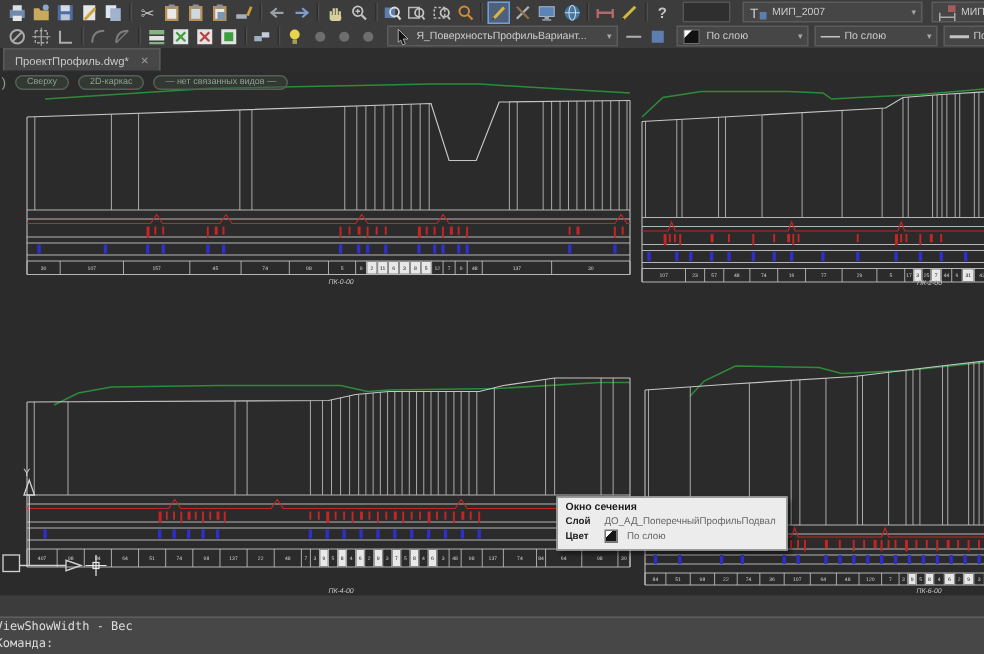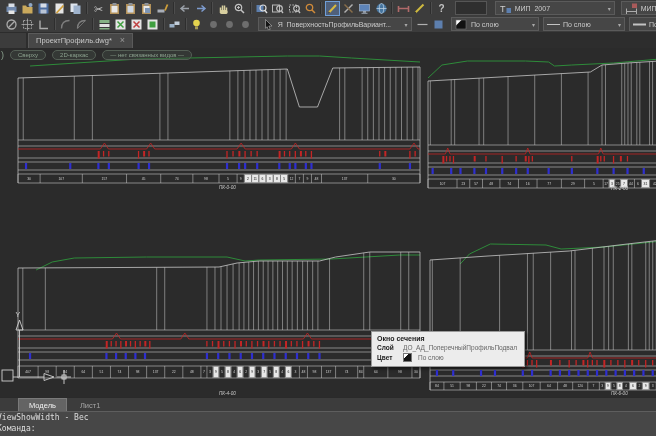--- a/index.html
+++ b/index.html
@@ -18,21 +18,21 @@
   .combo .cval{overflow:hidden;text-overflow:clip;white-space:nowrap;}
   .carrow{margin-left:auto;font-size:6px;color:#a8a8a8;}
   .cicon{display:inline-flex;width:13px;height:13px;flex:0 0 auto;}
   .combo-ts{width:112px;margin-left:8px;}
   .combo-ds{width:96px;margin-left:6px;}
   .combo-layer{width:146px;margin-left:4px;}
   .combo-color{width:80px;margin-left:4px;}
   .combo-lt{width:74px;margin-left:4px;}
   .combo-lw{width:74px;margin-left:4px;}
   
-  .doctabs{position:absolute;top:32px;left:0;right:0;height:16px;background:#2d2d2d;display:flex;align-items:center;padding-left:2px;margin-left:26px;}
+  .doctabs{position:absolute;top:32px;left:0;right:0;height:16px;background:#2d2d2d;display:flex;align-items:flex-start;padding-left:2px;}
   .dtab{height:14px;background:#474747;color:#c9c9c9;font-size:7.5px;display:flex;align-items:center;
         padding:0 7px;gap:8px;border:1px solid #5a5a5a;border-bottom:none;}
   .dtab .x{color:#9a9a9a;font-size:9px;line-height:9px;}
   
   .canvas{position:absolute;top:48px;left:0;width:656px;height:349px;background:#2b2b2b;}
   .canvas svg{position:absolute;top:0;left:0;}
   .pills{position:absolute;top:2px;left:1px;display:flex;gap:6px;align-items:center;}
   .vbracket{color:#8aa08d;font-size:9px;line-height:9px;}
   .pill{border:1px solid #545f55;border-radius:7px;background:rgba(64,74,66,.45);color:#8ba18e;
         font-size:6px;padding:1px 7px;white-space:nowrap;}
@@ -962,23 +962,19 @@
         <span class="tt-value">ДО_АД_ПоперечныйПрофильПодвал</span>
       </div>
       <div class="tt-row">
         <span class="tt-label">Цвет</span>
         <span class="tt-swatch"></span>
         <span class="tt-value">По слою</span>
       </div>
     </div>
   </div>
 
-  <div class="statustabs">
-    <div class="stab active">Модель</div>
-    <div class="stab">Лист1</div>
-  </div>
 
   <div class="cmdline">
     <div class="cline">ViewShowWidth - Вес</div>
     <div class="cline">Команда:</div>
   </div>
 
 </div>
 
 </body></html>

